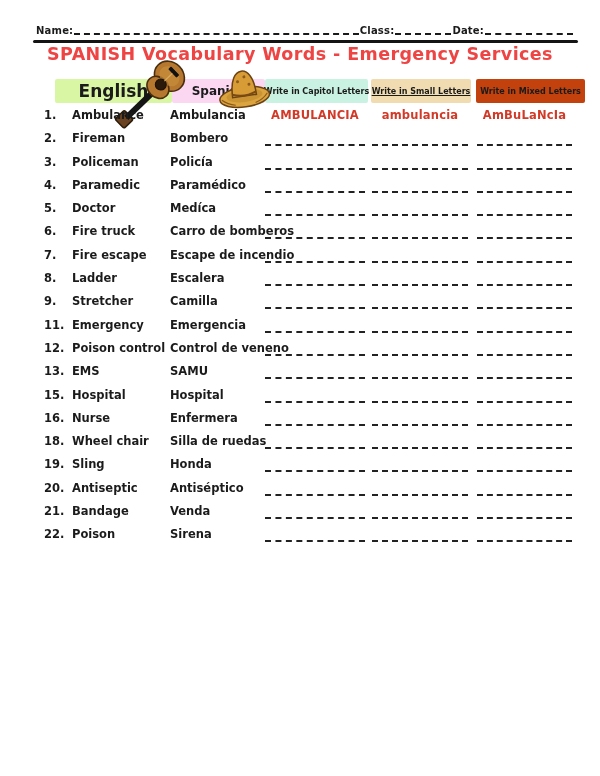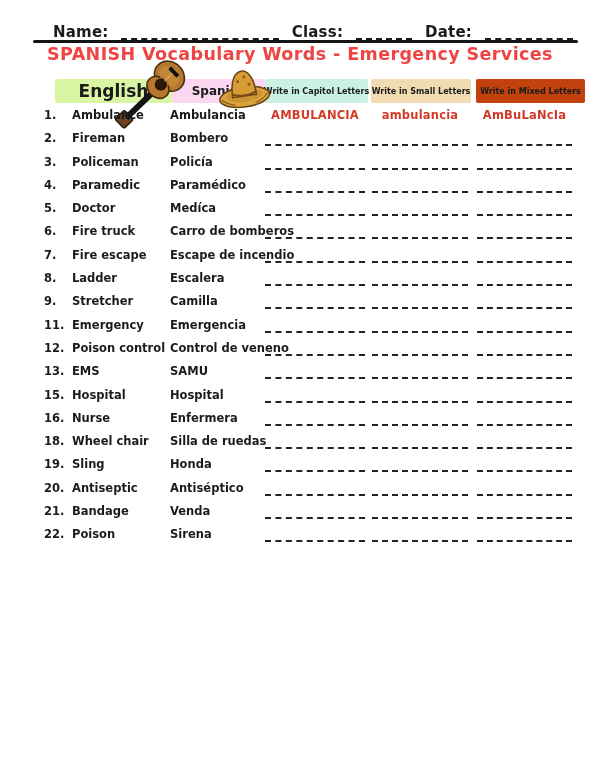--- a/index.html
+++ b/index.html
@@ -4,23 +4,23 @@
 <style>
   html,body { margin:0; padding:0; background:#888; }
   .page {
     position:relative; width:600px; height:776px; margin:0 auto;
     background:#ffffff; overflow:hidden;
     font-family:"DejaVu Sans","Liberation Sans",sans-serif;
     color:#1b1b1b;
   }
   
   .name-strip {
-    position:absolute; left:53px; right:26px; top:23px;
+    position:absolute; left:36px; right:26px; top:23px;
     display:flex; align-items:flex-end;
-    font-size:15px; font-weight:bold; letter-spacing:.2px;gap:12px;
+    font-size:10px; font-weight:bold; letter-spacing:.2px;
   }
   .dash { border-bottom:2px dashed #1a1a1a; height:10px; margin:0 1px 1px 1px; }
   .fill-name  { flex:1; }
   .fill-class { width:56px; }
   .fill-date  { width:88px; }
   .top-rule {
     position:absolute; left:33px; top:40px; width:545px; height:3px;
     background:#141414; border-radius:2px;
   }
   
@@ -69,21 +69,21 @@
     <span>Date:</span>
     <span class="dash fill-date"></span>
   </div>
   <div class="top-rule"></div>
 
   <div class="title">SPANISH Vocabulary Words - Emergency Services</div>
 
   <div class="ch ch1" style="background: rgb(217, 246, 164);">English</div>
   <div class="ch ch2" style="background: rgb(251, 215, 242);">Spanish</div>
   <div class="ch ch3" style="background: rgb(201, 242, 226);">Write in Capitol Letters</div>
-  <div class="ch ch4" style="background: rgb(241, 220, 177);">Write in Small Letters</div>
+  <div class="ch ch4" style="background: rgb(241, 220, 177); text-decoration: underline;">Write in Small Letters</div>
   <div class="ch ch5" style="background: #c2410c;">Write in Mixed Letters</div>
 
   <svg class="guitar" viewBox="0 0 92 78" aria-hidden="true">
     <g transform="translate(26,-6) rotate(46 20 45)">
       <rect x="13" y="74" width="13" height="13" rx="2" fill="#6b4220" stroke="#2c1b08" stroke-width="1.5"></rect>
       <rect x="17" y="40" width="6" height="38" fill="#151515"></rect>
       <ellipse cx="20" cy="18" rx="16" ry="14" fill="#b5782e" stroke="#4a2d0e" stroke-width="1.6"></ellipse>
       <ellipse cx="20" cy="34" rx="12" ry="10" fill="#b5782e" stroke="#4a2d0e" stroke-width="1.6"></ellipse>
       <ellipse cx="20" cy="18" rx="11" ry="9" fill="#c98f3c" opacity="0.7"></ellipse>
       <circle cx="20" cy="30" r="5.5" fill="#2b1a0a" stroke="#1a0f05" stroke-width="1"></circle>

